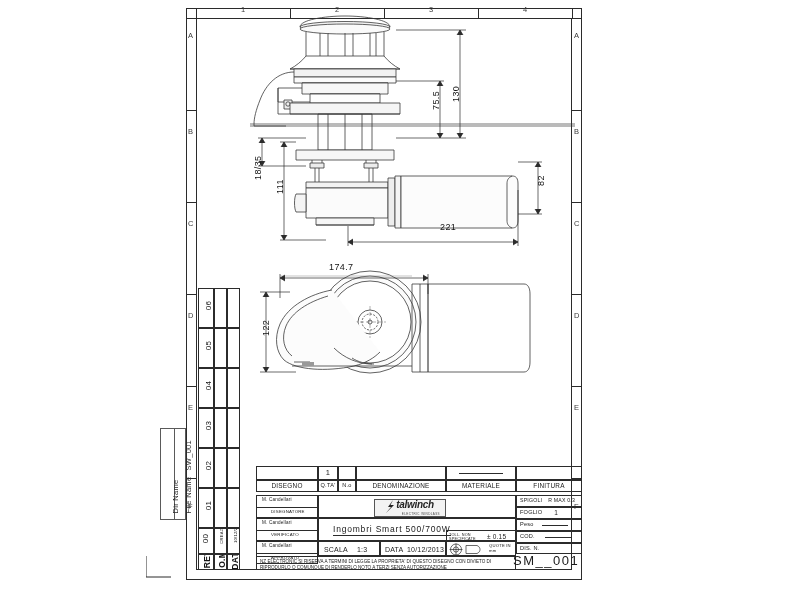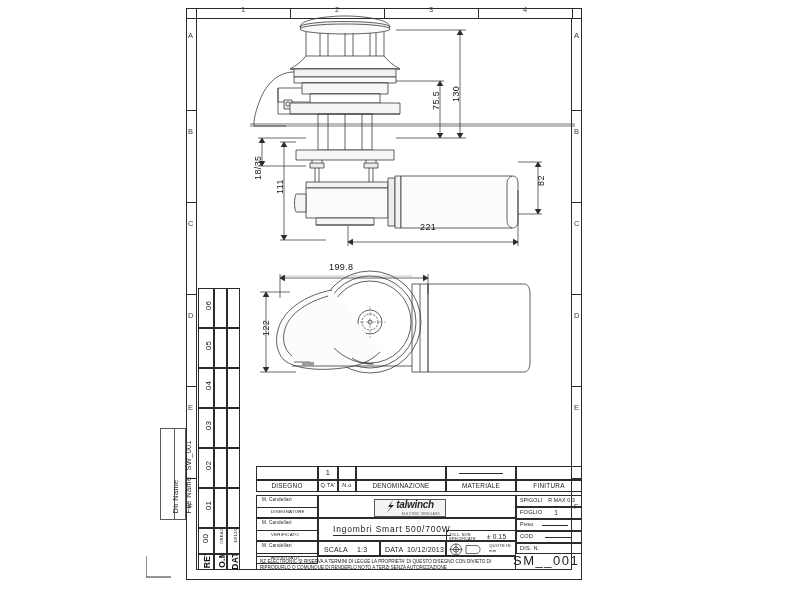--- a/index.html
+++ b/index.html
@@ -203,21 +203,21 @@
         <path d="M302 148 L302 200"></path>
         <path d="M299 153 L302 148 L305 153 M299 195 L302 200 L305 195" fill="#2b2b2b"></path>
       </g>
     </svg>
   </div>
 
   <div class="dim rot90" style="left:451px;top:102px;">130</div>
   <div class="dim rot90" style="left:431px;top:110px;">75.5</div>
   <div class="dim rot90" style="left:253px;top:180px;">18/35</div>
   <div class="dim rot90" style="left:275px;top:194px;">111</div>
-  <div class="dim" style="left:420px;top:222px;">221</div>
+  <div class="dim" style="left:440px;top:222px;">221</div>
   <div class="dim rot90" style="left:536px;top:186px;">82</div>
 
   <div class="abs" style="left:262px;top:262px;">
     <svg width="300" height="130" viewBox="0 0 300 130">
       <g fill="none" stroke="#3a3a3a" stroke-width="0.8">
 
         <circle cx="108" cy="60" r="51" fill="#fdfdfd"></circle>
         <circle cx="108" cy="60" r="46" fill="#fbfbfb"></circle>
         <circle cx="108" cy="60" r="41" fill="#ffffff"></circle>
 
@@ -253,21 +253,21 @@
         <path d="M30 18 L30 42 M178 18 L178 38"></path>
         <path d="M30 22 L178 22"></path>
         <path d="M35 19 L30 22 L35 25 M173 19 L178 22 L173 25" fill="#2b2b2b"></path>
 
         <path d="M10 36 L40 36 M10 116 L46 116"></path>
         <path d="M16 36 L16 116"></path>
         <path d="M13 41 L16 36 L19 41 M13 111 L16 116 L19 111" fill="#2b2b2b"></path>
       </g>
     </svg>
   </div>
-  <div class="dim" style="left:329px;top:262px;">199.8</div>
+  <div class="dim" style="left:329px;top:262px;">174.7</div>
   <div class="dim rot90" style="left:261px;top:336px;">122</div>
 
   <div id="rev">
 
     <div class="rcell" style="left:0px;top:0px;width:16px;height:40px;">
       <div class="rtxt rot90c" style="left:-6px;top:12px;width:30px;text-align:center;">06</div>
     </div>
     <div class="rcell" style="left:16px;top:0px;width:13px;height:40px;"></div>
     <div class="rcell" style="left:29px;top:0px;width:13px;height:40px;"></div>
 

